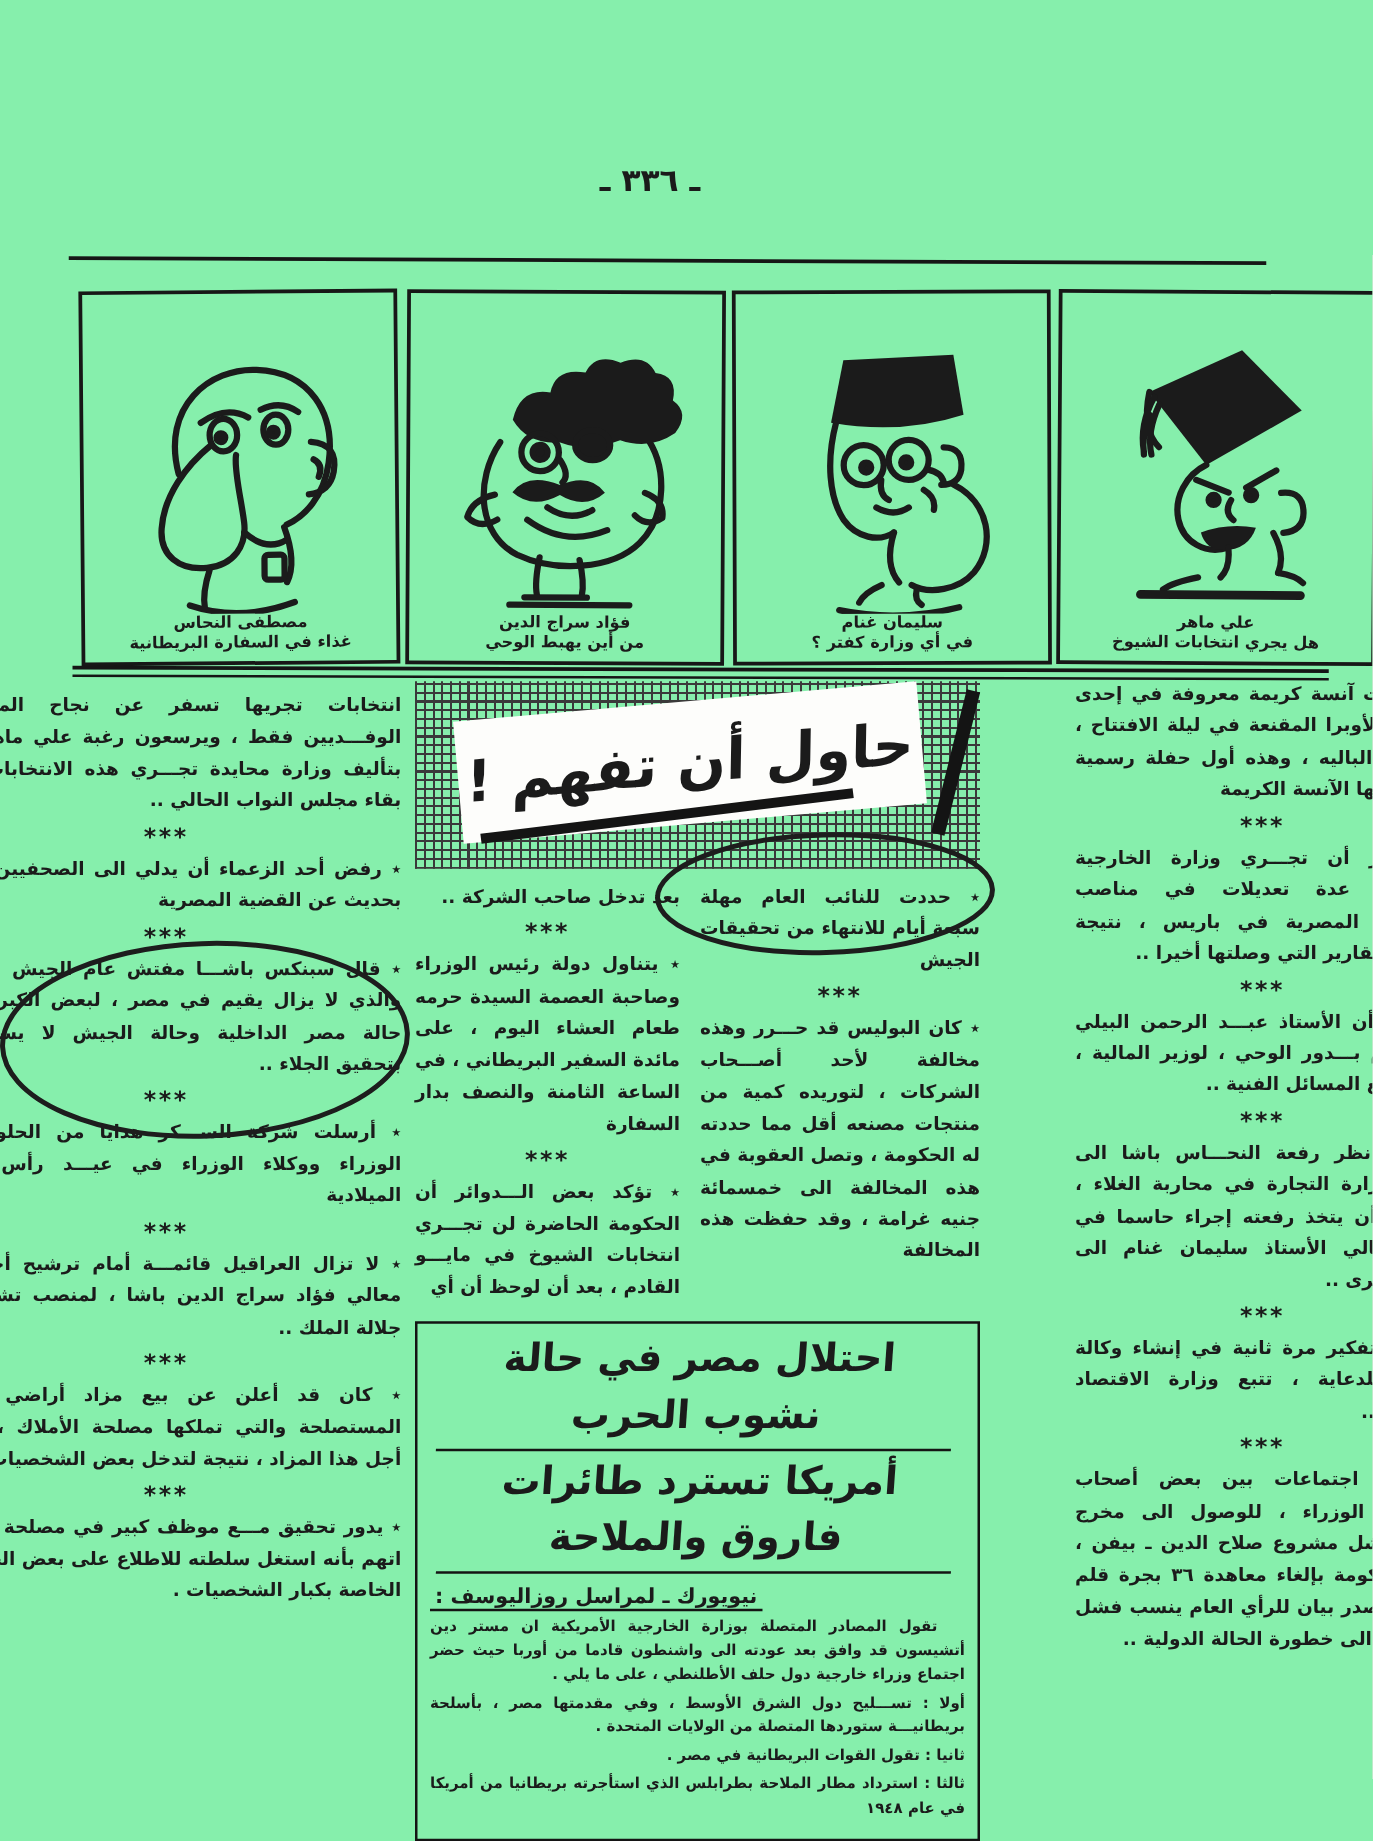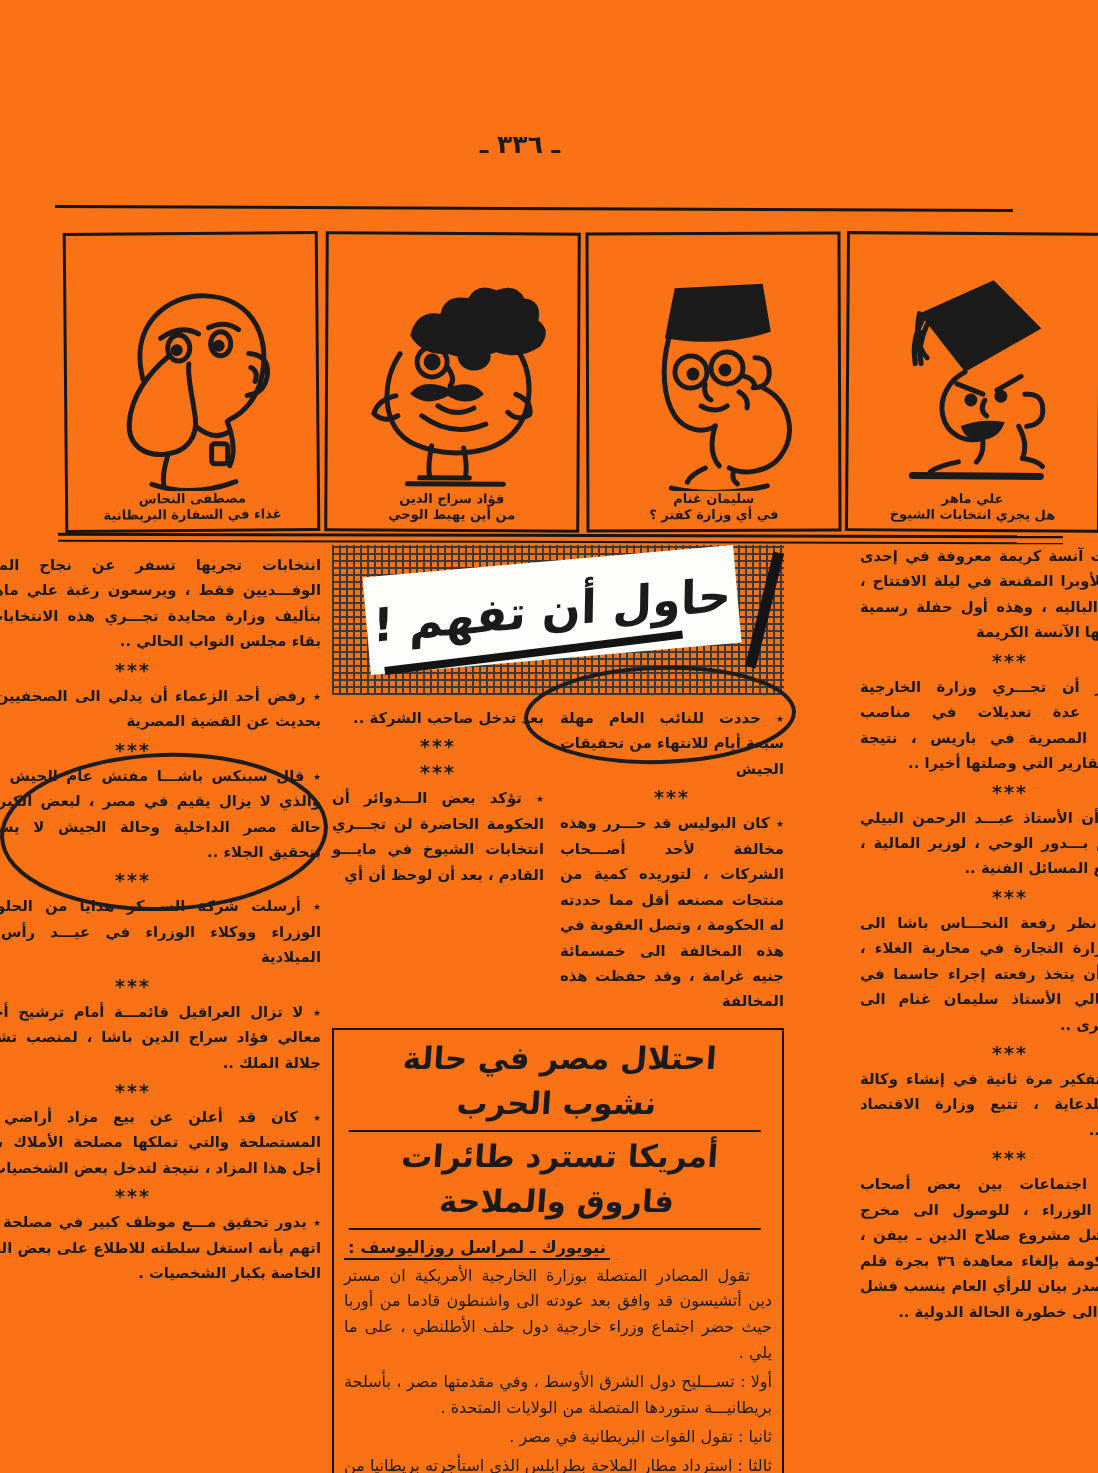--- a/index.html
+++ b/index.html
@@ -1,20 +1,20 @@
 <!DOCTYPE html>
 <html lang="ar"><head>
 <meta charset="utf-8">
 <style>
   html,body{margin:0;padding:0;background:#e8e6e0;}
   .page{
     position:relative;
     width:1098px;height:1473px;
     margin:0 auto;
-    background:#f97316;
+    background:#86efac;
     overflow:hidden;
     font-family:"DejaVu Sans",sans-serif;
     color:#1b1b1b;
   }
   
   .page-number{
     position:absolute;top:130px;left:0;width:1040px;
     text-align:center;font-size:25px;font-weight:700;letter-spacing:2px;
   }
   .top-rule{
@@ -88,21 +88,21 @@
   .headline{
     text-align:center;font-size:31px;font-weight:900;line-height:1.45;
     margin:2px 8px 0;transform:skewX(-4deg);
     border-bottom:2px solid #141414;padding-bottom:4px;
   }
   .byline{
     text-align:left;font-size:16.5px;font-weight:800;margin:8px 0 6px;
   }
   .byline span{border-bottom:2px solid #141414;padding:0 4px 1px;}
   .article .body p{
-    margin:0 0 3px;font-size:16px;font-weight:400;line-height:1.62;text-align:justify;
+    margin:0 0 3px;font-size:12px;font-weight:700;line-height:1.62;text-align:justify;
   }
   .article .body p.first{text-indent:22px;}
   
   .oval{position:absolute;pointer-events:none;z-index:5;}
   .oval ellipse{fill:none;stroke:#1d1d1d;stroke-width:4;}
   .oval-left{left:-14px;top:748px;width:348px;height:170px;transform:rotate(-2deg);}
   .oval-mid{left:518px;top:662px;width:284px;height:108px;transform:rotate(-1.5deg);}
 </style>
 </head>
 <body>
@@ -260,20 +260,21 @@
 
     <div class="midcols">
       <div class="tcol mid-right">
         <p>٭ حددت للنائب العام مهلة سبعة أيام للانتهاء من تحقيقات الجيش</p>
         <div class="sep">***</div>
         <p>٭ كان البوليس قد حـــرر وهذه مخالفة لأحد أصـــحاب الشركات ، لتوريده كمية من منتجات مصنعه أقل مما حددته له الحكومة ، وتصل العقوبة في هذه المخالفة الى خمسمائة جنيه غرامة ، وقد حفظت هذه المخالفة</p>
       </div>
       <div class="tcol mid-left">
         <p>بعد تدخل صاحب الشركة ..</p>
         <div class="sep">***</div>
+        <p>٭ يتناول دولة رئيس الوزراء وصاحبة العصمة السيدة حرمه طعام العشاء اليوم ، على مائدة السفير البريطاني ، في الساعة الثامنة والنصف بدار السفارة</p>
         <div class="sep">***</div>
         <p>٭ تؤكد بعض الـــدوائر أن الحكومة الحاضرة لن تجـــري انتخابات الشيوخ في مايـــو القادم ، بعد أن لوحظ أن أي</p>
       </div>
     </div>
 
     <div class="article">
       <div class="headline">احتلال مصر في حالة نشوب الحرب</div>
       <div class="headline">أمريكا تسترد طائرات فاروق والملاحة</div>
       <div class="byline">
         <span>نيويورك ـ لمراسل روزاليوسف :</span>

